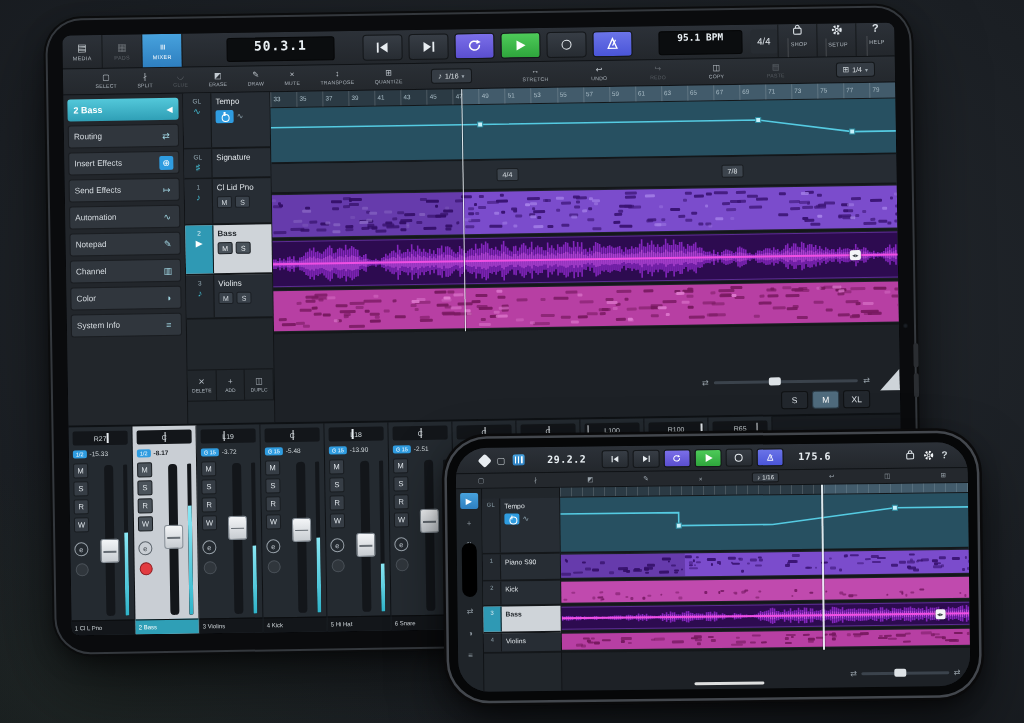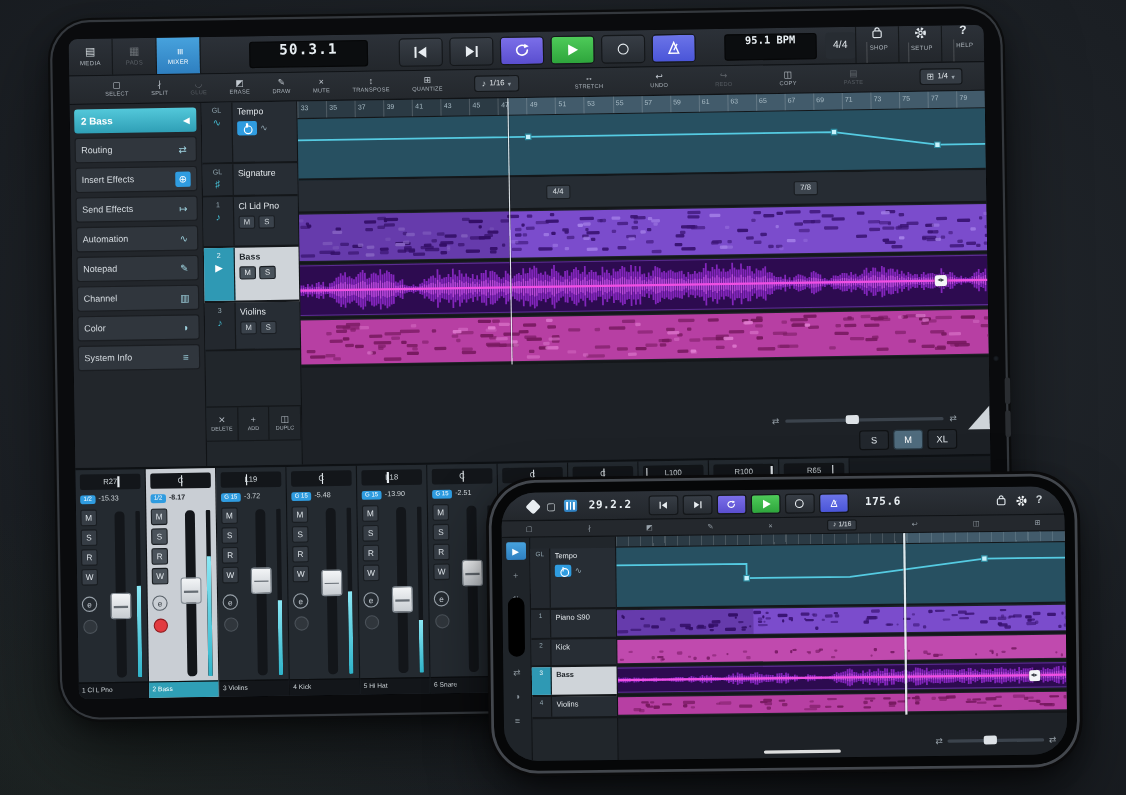--- a/index.html
+++ b/index.html
@@ -189,21 +189,21 @@
  box-shadow:0 0 0 2.5px #43474d,0 0 0 5px #0a0a0b,0 26px 55px rgba(0,0,0,.65),0 6px 18px rgba(0,0,0,.5)}
 .pscreen{position:absolute;left:9px;top:9px;width:512px;height:244px;border-radius:31px;background:#1a1e23;overflow:hidden;box-shadow:inset 0 0 22px rgba(0,0,0,.4)}
 .notch{position:absolute;left:5px;top:50%;transform:translateY(-50%);width:15px;height:54px;background:#000;border-radius:8px;z-index:9}
 .homebar{position:absolute;bottom:4px;left:53%;transform:translateX(-50%);width:70px;height:3.5px;border-radius:2px;background:rgba(255,255,255,.85);z-index:9}
 .ptopbar{height:26px;display:flex;align-items:center;gap:7px;background:linear-gradient(#2c3138,#23272c);border-bottom:1px solid #101316;padding:0 20px 0 24px}
 .plogo{width:10px;height:10px;background:#e8edf1;transform:rotate(45deg);border-radius:2px}
 .pico{font-size:9px;color:#cfd6da;display:flex;align-items:center;justify-content:center}
 .pico.mx{width:12px;height:11px;border-radius:2px;background:linear-gradient(#47a2dd,#2e7fc0)}
 .mxbars{width:8px;height:7px;background:repeating-linear-gradient(90deg,#fff 0 1.5px,transparent 1.5px 3.2px)}
 .ptime,.pbpm{font:600 10px "DejaVu Sans Mono",monospace;color:#e9eff3;letter-spacing:.5px}
-.ptime{margin-left:4px}
+.ptime{margin-left:16px}
 .ptransport{display:flex;gap:4px;margin-left:8px;margin-right:8px}
 .tbtn.small{width:27px;height:18px;border-radius:3px}
 .tbtn.small svg{transform:scale(.8)}
 .tbtn.small .play-tri{border-left-width:7px;border-top-width:4.5px;border-bottom-width:4.5px}
 .tbtn.small .rec-ring{width:8px;height:8px;border-width:1.5px}
 .ptoolrow{height:15px;display:flex;align-items:center;gap:14px;background:#24282d;border-bottom:1px solid #101316;padding:0 22px;justify-content:space-between}
 .ptool{font-size:6.5px;color:#9aa4ac}
 .pqchip{display:flex;align-items:center;gap:2px;background:#353c44;border:1px solid #14171a;border-radius:2px;padding:1px 4px;color:#e3e8ec;font-size:6px}
 .pmain{display:flex;height:203px}
 .pstrip{width:26px;background:#1f2429;border-right:1px solid #101316;display:flex;flex-direction:column;align-items:center;padding-top:4px;gap:6px}

